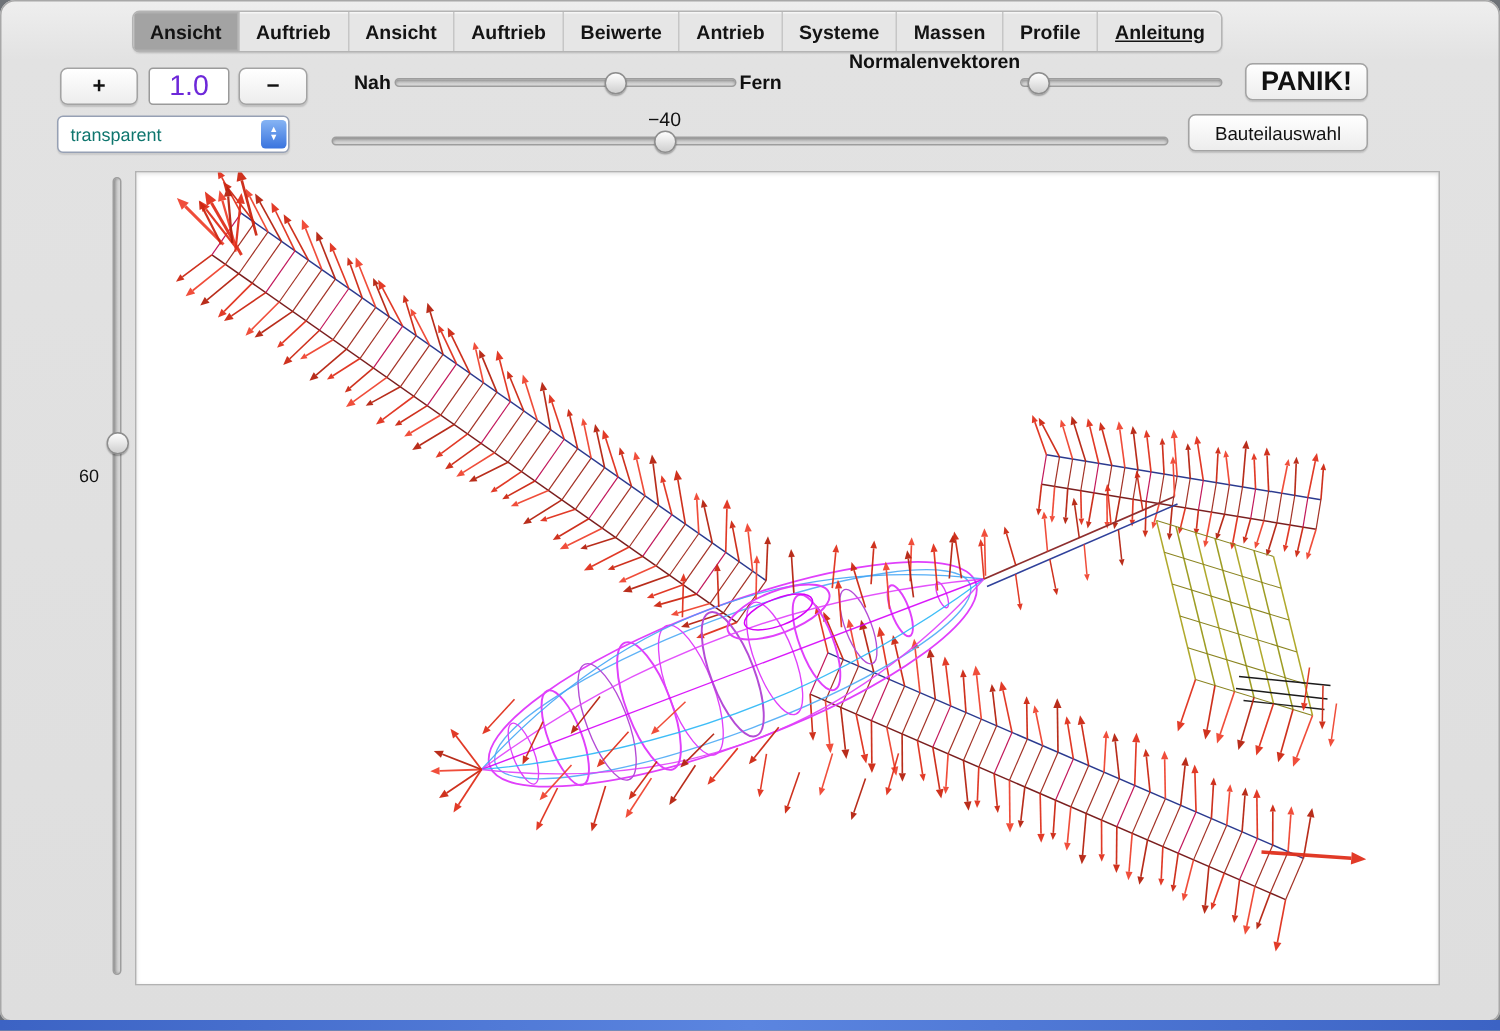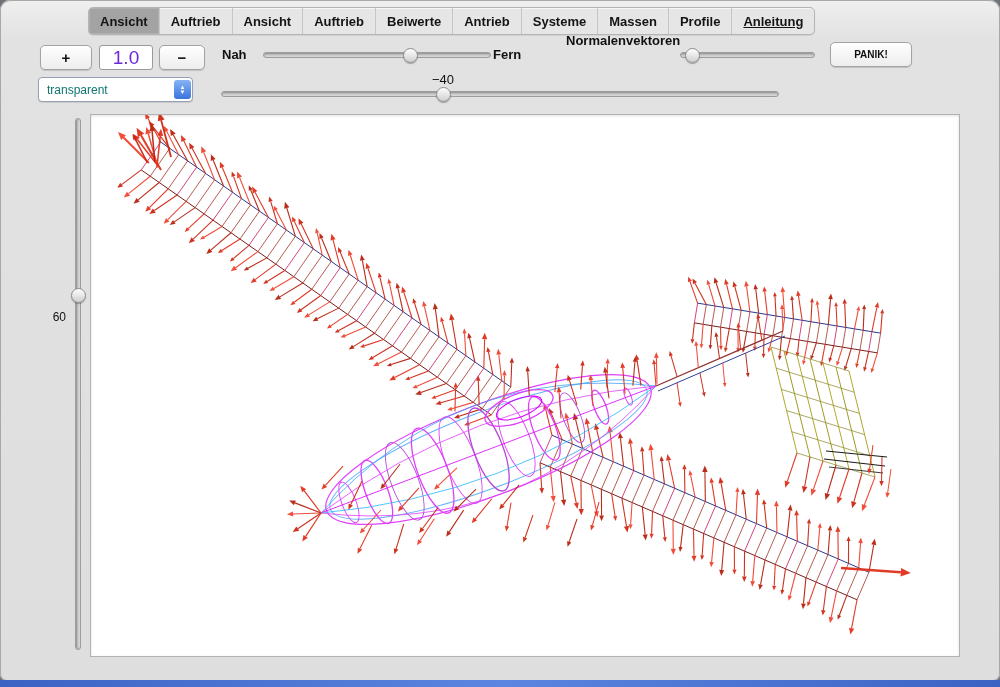--- a/index.html
+++ b/index.html
@@ -13,21 +13,21 @@
   .tabbar{position:absolute;left:88px;top:7px;height:26px;display:flex;align-items:stretch;
           background:#e6e6e6;border:1px solid #b4b4b4;border-radius:5px;overflow:hidden;
           box-shadow:inset 0 1px 0 #f6f6f6,0 1px 1px rgba(0,0,0,.08);}
   .tab{display:flex;align-items:center;padding:0 11px;font-size:13px;font-weight:700;color:#141414;
        border-right:1px solid #c6c6c6;white-space:nowrap;cursor:default;}
   .tab:last-child{border-right:none;text-decoration:underline;}
   .tab.selected{background:#a3a3a3;box-shadow:0 0 0 1px #b0b0b0 inset;border-radius:0;}
   
   .btn{position:absolute;display:flex;align-items:center;justify-content:center;
        background:linear-gradient(#ffffff,#ededed);border:1px solid #a3a3a3;border-radius:5px;
-       box-shadow:0 1px 1px rgba(0,0,0,.15);font-size:10px;font-weight:700;color:#111;}
+       box-shadow:0 1px 1px rgba(0,0,0,.15);font-size:18px;font-weight:700;color:#111;}
   .field{position:absolute;display:flex;align-items:center;justify-content:center;background:#fff;
          border:1px solid #9a9a9a;border-radius:3px;font-size:19px;color:#6d28d9;}
   .lbl{position:absolute;font-size:13px;font-weight:700;color:#111;white-space:nowrap;}
   .slider{position:absolute;height:15px;}
   .slider .track{position:absolute;left:0;right:0;top:5px;height:4px;border-radius:3px;
                  background:linear-gradient(#bdbdbd,#dcdcdc);border:1px solid #9d9d9d;
                  box-shadow:inset 0 1px 2px rgba(0,0,0,.25);}
   .slider .thumb{position:absolute;top:1px;width:13px;height:13px;margin-left:-6px;border-radius:50%;
                  background:linear-gradient(#fefefe,#cfcfcf);border:1px solid #8d8d8d;
                  box-shadow:0 1px 1px rgba(0,0,0,.3);}
@@ -65,21 +65,21 @@
     <div class="tab">Systeme</div>
     <div class="tab">Massen</div>
     <div class="tab">Profile</div>
     <div class="tab">Anleitung</div>
   </div>
 
   <div class="btn" style="left:40px;top:45px;width:50px;height:23px;font-size:15px;">+</div>
   <div class="field" style="left:99px;top:45px;width:52px;height:23px;">1.0</div>
   <div class="btn" style="left:159px;top:45px;width:44px;height:23px;font-size:15px;">−</div>
 
-  <div class="lbl" style="left:222px;top:47px;">Nah</div>
+  <div class="lbl" style="left:236px;top:47px;">Nah</div>
   <div class="slider" style="left:263px;top:47px;width:228px;">
     <div class="track"></div>
     <div class="thumb" style="left:64%;"></div>
   </div>
   <div class="lbl" style="left:493px;top:47px;">Fern</div>
 
   <div class="lbl" style="left:566px;top:33px;">Normalenvektoren</div>
   <div class="slider" style="left:680px;top:47px;width:135px;">
     <div class="track"></div>
     <div class="thumb" style="left:8%;"></div>
@@ -94,20 +94,21 @@
         <span>▼</span>
       </span>
   </div>
 
   <div class="lbl" style="left:413px;top:72px;width:60px;text-align:center;font-weight:400;">−40</div>
   <div class="slider" style="left:221px;top:86px;width:558px;">
     <div class="track"></div>
     <div class="thumb" style="left:39.6%;"></div>
   </div>
 
+  <div class="btn" style="left:792px;top:76px;width:118px;height:23px;font-weight:400;font-size:12.5px;">Bauteilauswahl</div>
 
   <div class="lbl" style="left:46px;top:292px;width:20px;text-align:right;font-weight:400;font-size:12px;margin-top:18px;">60</div>
   <div class="vslider">
     <div class="track"></div>
     <div class="thumb" style="top:33%;"></div>
   </div>
 
   <div class="canvas-area">
     <svg id="model-svg" width="868" height="541" viewBox="0 0 868 541">
         <line x1="69.74885985417659" y1="27.07305735117631" x2="419.7488598541766" y2="272.0730573511763" stroke="#2b3a8f" stroke-width="1" opacity="1"></line>

